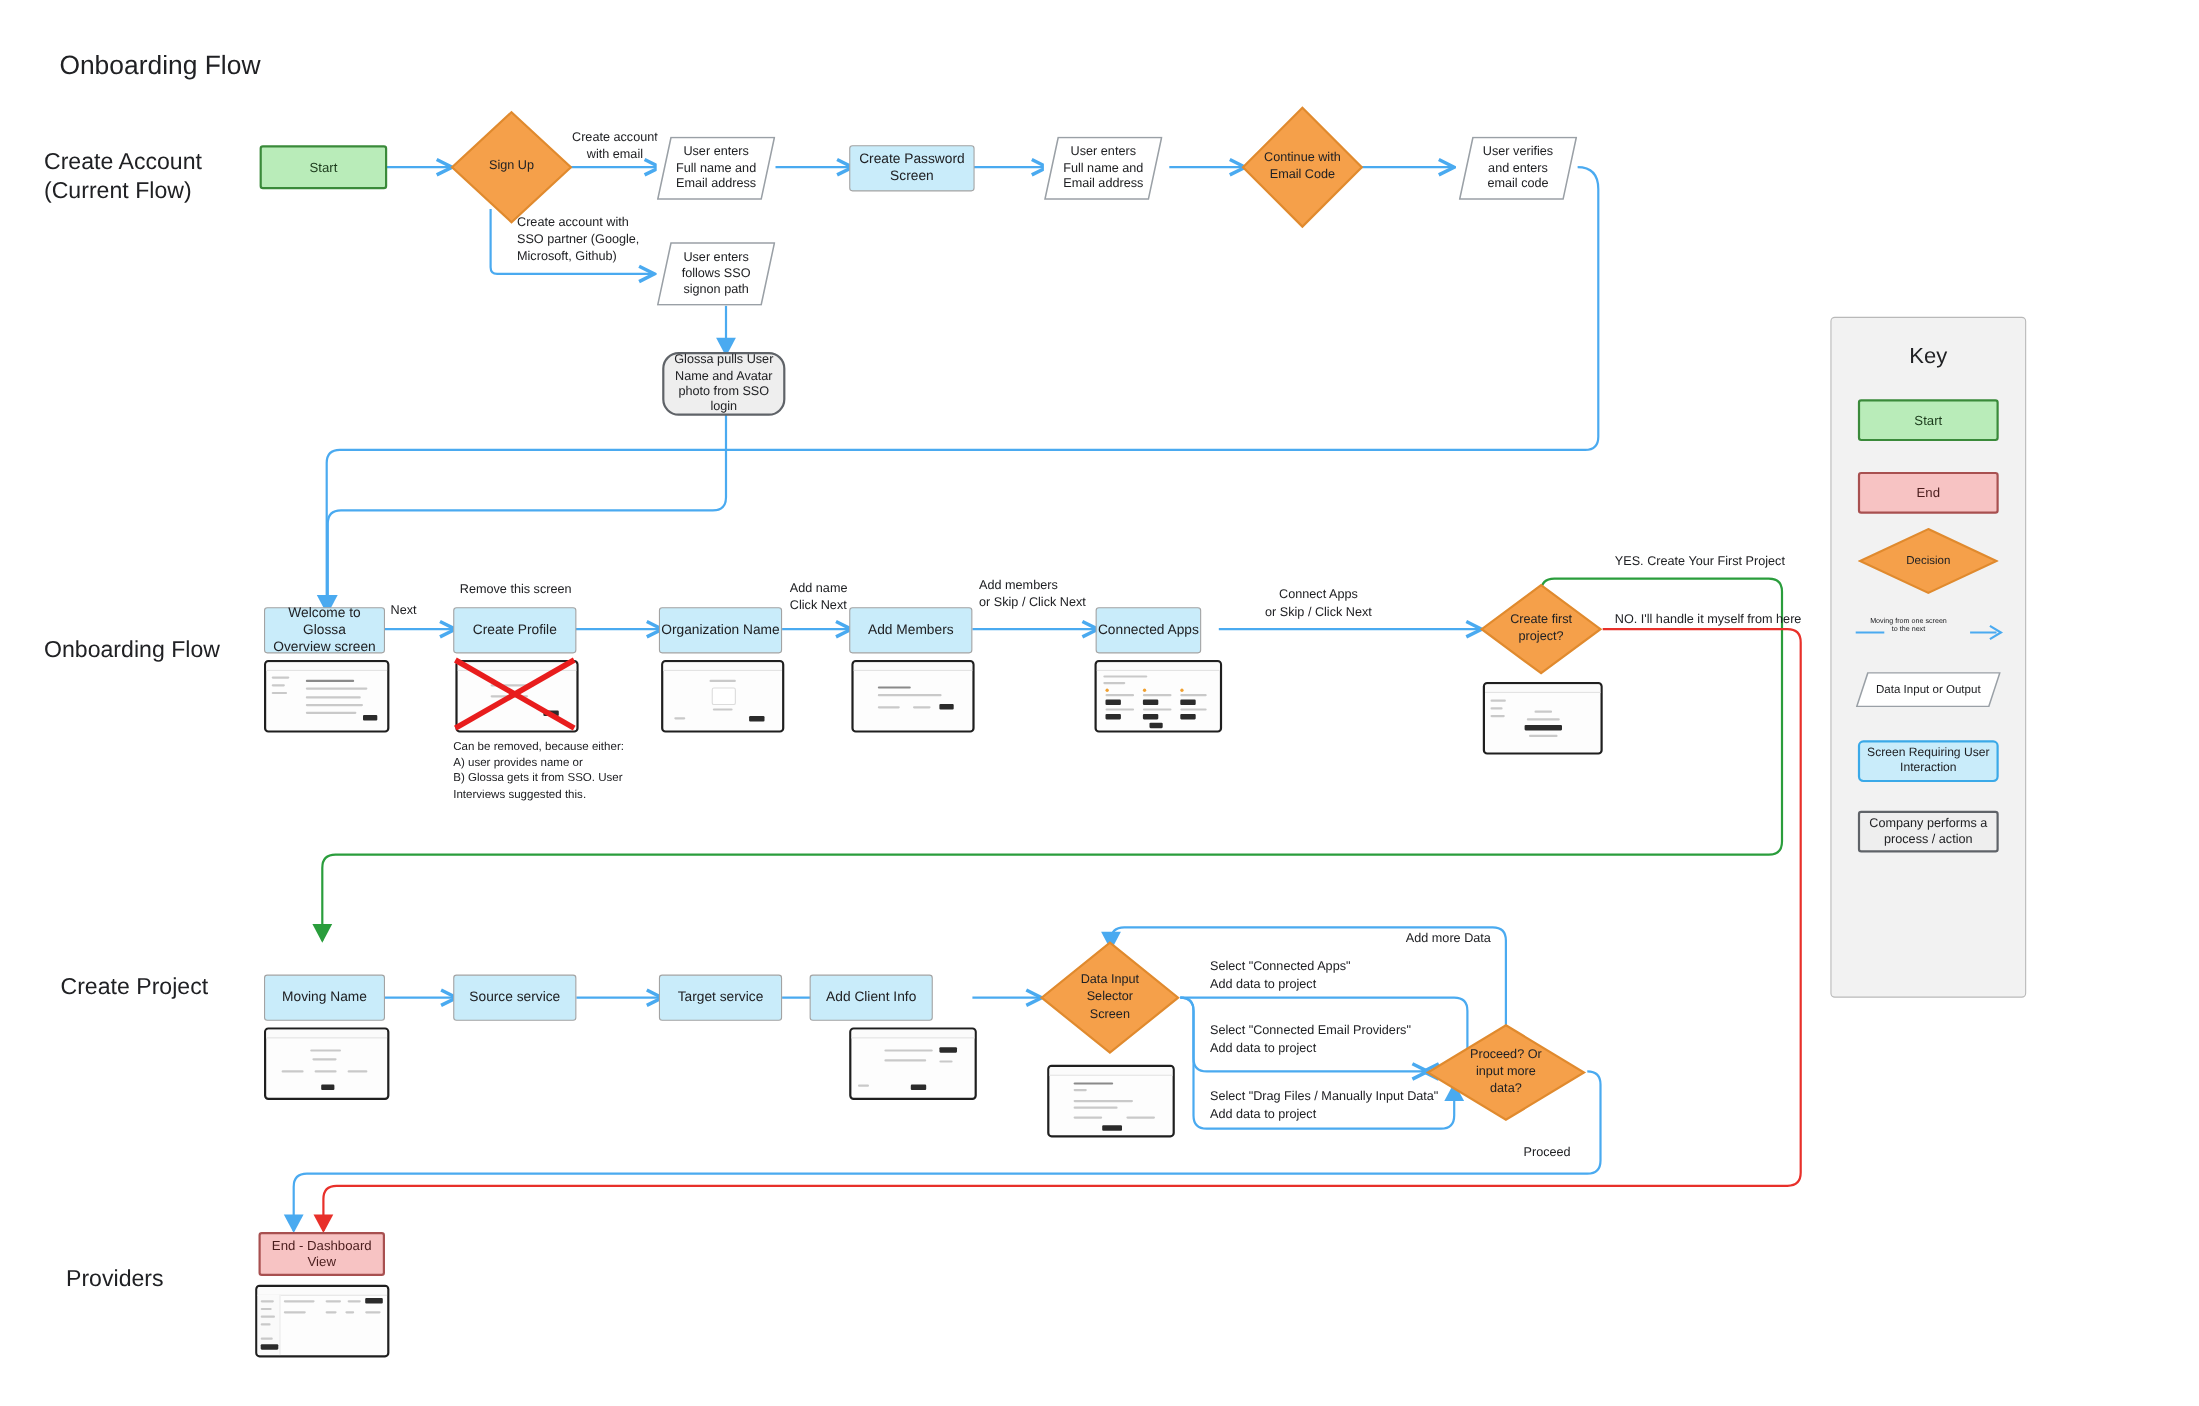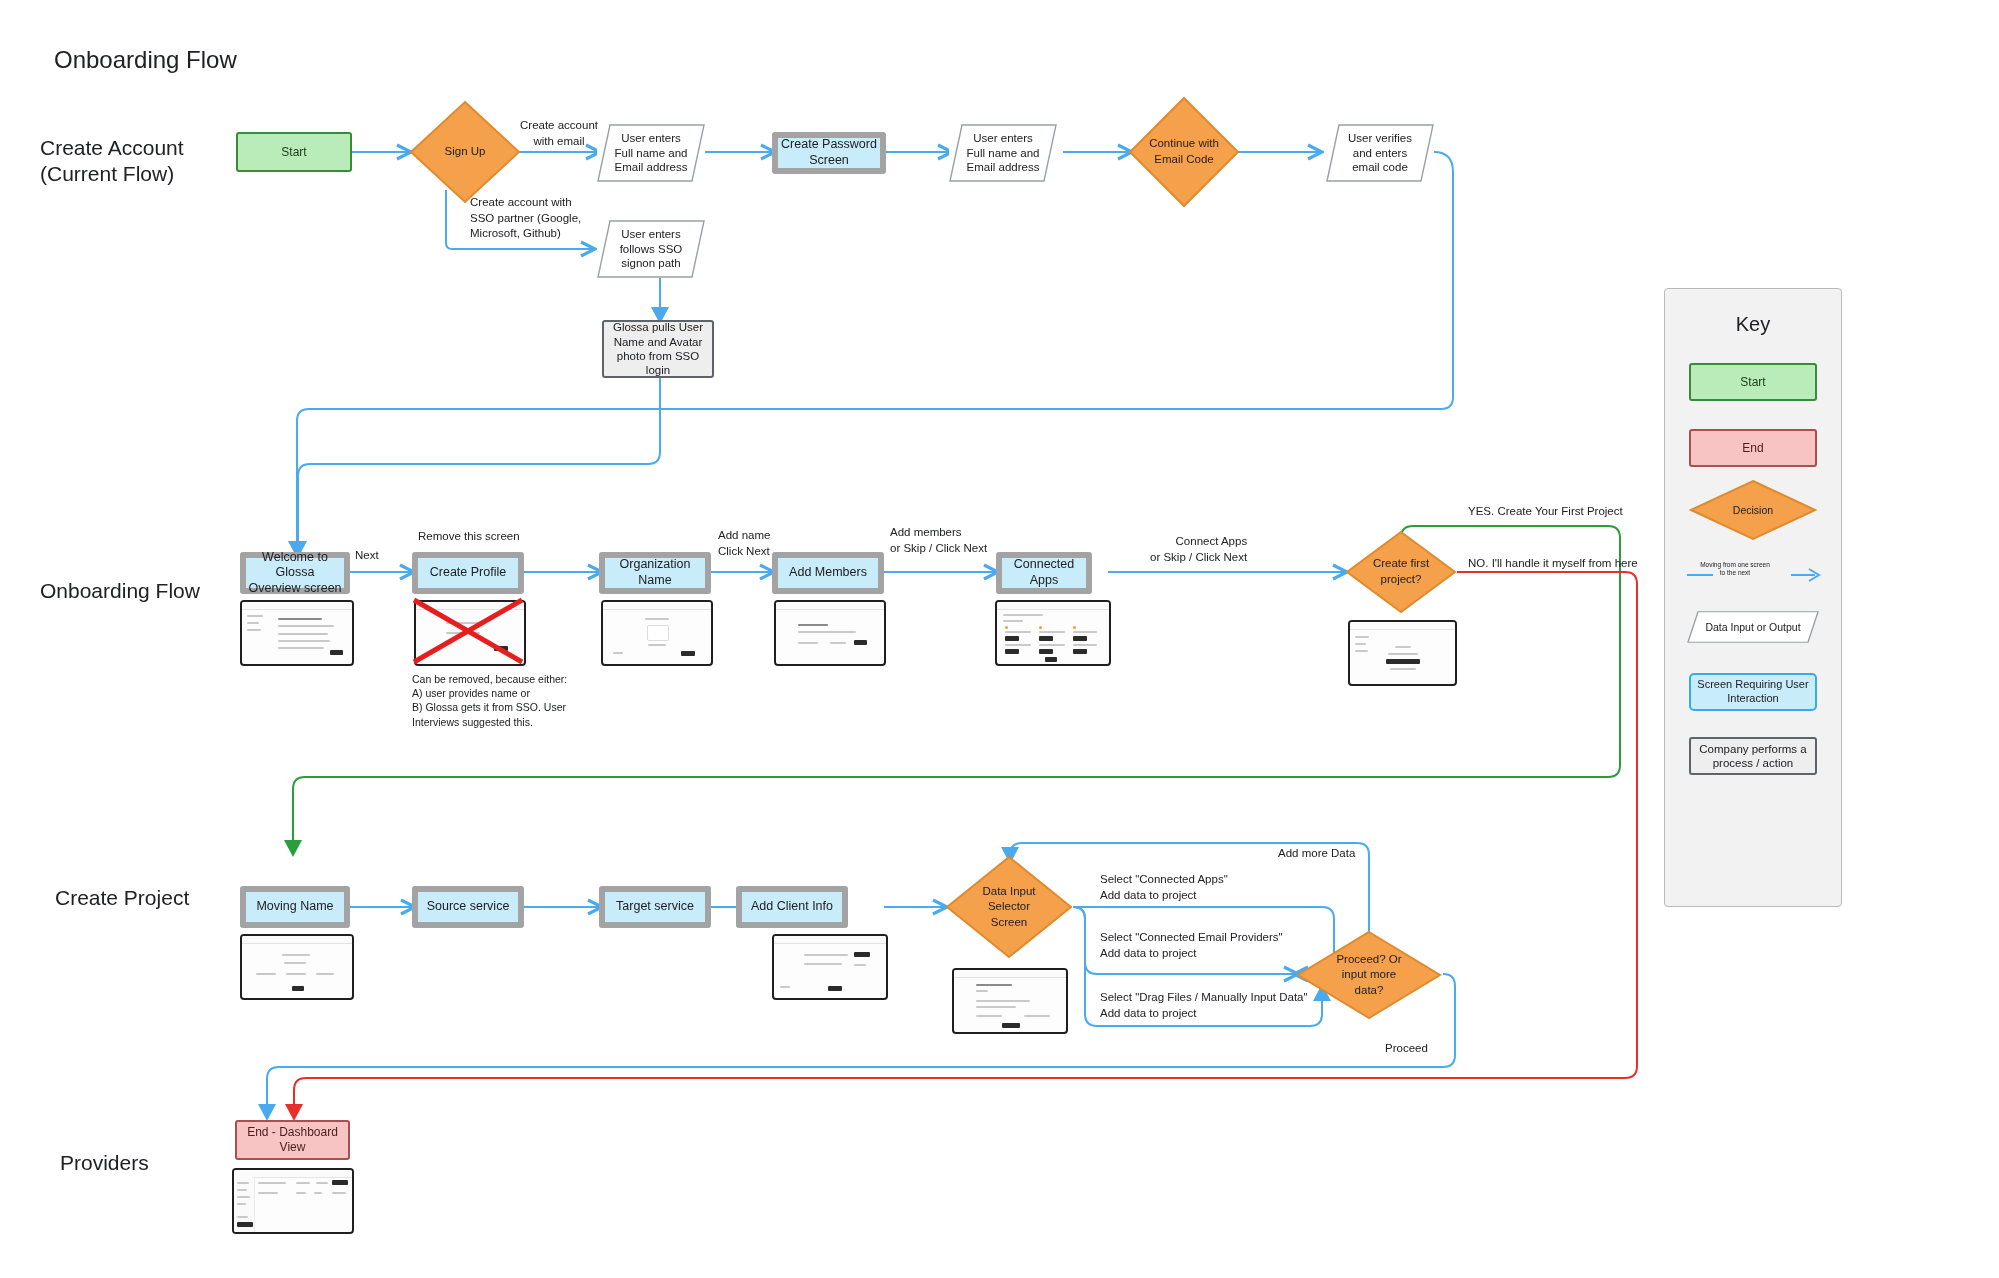--- a/index.html
+++ b/index.html
@@ -41,21 +41,21 @@
   }
   .n-end {
     background: #f7c3c3;
     border: 2px solid #a85050;
     border-radius: 3px;
     font-size: 12px;
     color: #4a1d1d;
   }
   .n-screen {
     background: #c9ecfa;
-    border: 6px solid #a3a3a3;
+    border: 1px solid #a3a3a3;
     border-radius: 3px;
     font-size: 12.5px;
     color: #202124;
   }
   .n-screen-key {
     background: #c9ecfa;
     border: 2px solid #3aa9e8;
     border-radius: 5px;
     font-size: 11px;
     color: #202124;
@@ -325,21 +325,21 @@
 
   <div class="n-io" style="left:597px; top:220px; width:108px; height:58px;">
     <svg class="io-shape" viewBox="0 0 108 58" preserveAspectRatio="none">
       <polygon points="13,1 107,1 95,57 1,57" fill="#ffffff" stroke="#9aa0a6" stroke-width="1.4"></polygon>
     </svg>
     <div class="io-text">User enters
 follows SSO
 signon path</div>
   </div>
 
-  <div class="node n-process" style="left:602px; top:320px; width:112px; height:58px;">Glossa pulls User
+  <div class="node n-process" style="left:602px; top:320px; width:112px; height:58px;border-radius:15px;">Glossa pulls User
 Name and Avatar
 photo from SSO login</div>
 
   <div class="node n-screen" style="left:240px; top:552px; width:110px; height:42px;">Welcome to Glossa
 Overview screen</div>
 
   <div class="thumb" style="left:240px; top:600px; width:110px; height:62px;">
     <div class="tb-top"></div>
     <div class="tb-line" style="left:5px; top:13px; width:16px;"></div>
     <div class="tb-line" style="left:5px; top:20px; width:12px;"></div>
@@ -419,21 +419,21 @@
     <div class="tb-dark" style="left:76px; top:34px; width:14px;"></div>
     <div class="tb-line" style="left:8px; top:42px; width:26px;"></div>
     <div class="tb-line" style="left:42px; top:42px; width:26px;"></div>
     <div class="tb-line" style="left:76px; top:42px; width:24px;"></div>
     <div class="tb-dark" style="left:8px; top:47px; width:14px;"></div>
     <div class="tb-dark" style="left:42px; top:47px; width:14px;"></div>
     <div class="tb-dark" style="left:76px; top:47px; width:14px;"></div>
     <div class="tb-dark" style="left:48px; top:55px; width:12px;"></div>
   </div>
 
-  <div class="edge-label" style="left:1150px; top:534px; text-align:right;">Connect Apps
+  <div class="edge-label" style="left:1150px; top:534px; text-align:center;">Connect Apps
 or Skip / Click Next</div>
 
   <div class="n-diamond" style="left:1345px; top:530px; width:112px; height:84px;">
     <svg class="dia-shape" viewBox="0 0 112 84" preserveAspectRatio="none">
       <polygon points="56,2 110,42 56,82 2,42" fill="#f5a04a" stroke="#e08a2e" stroke-width="2"></polygon>
     </svg>
     <div class="dia-text">Create first
 project?</div>
   </div>
 

